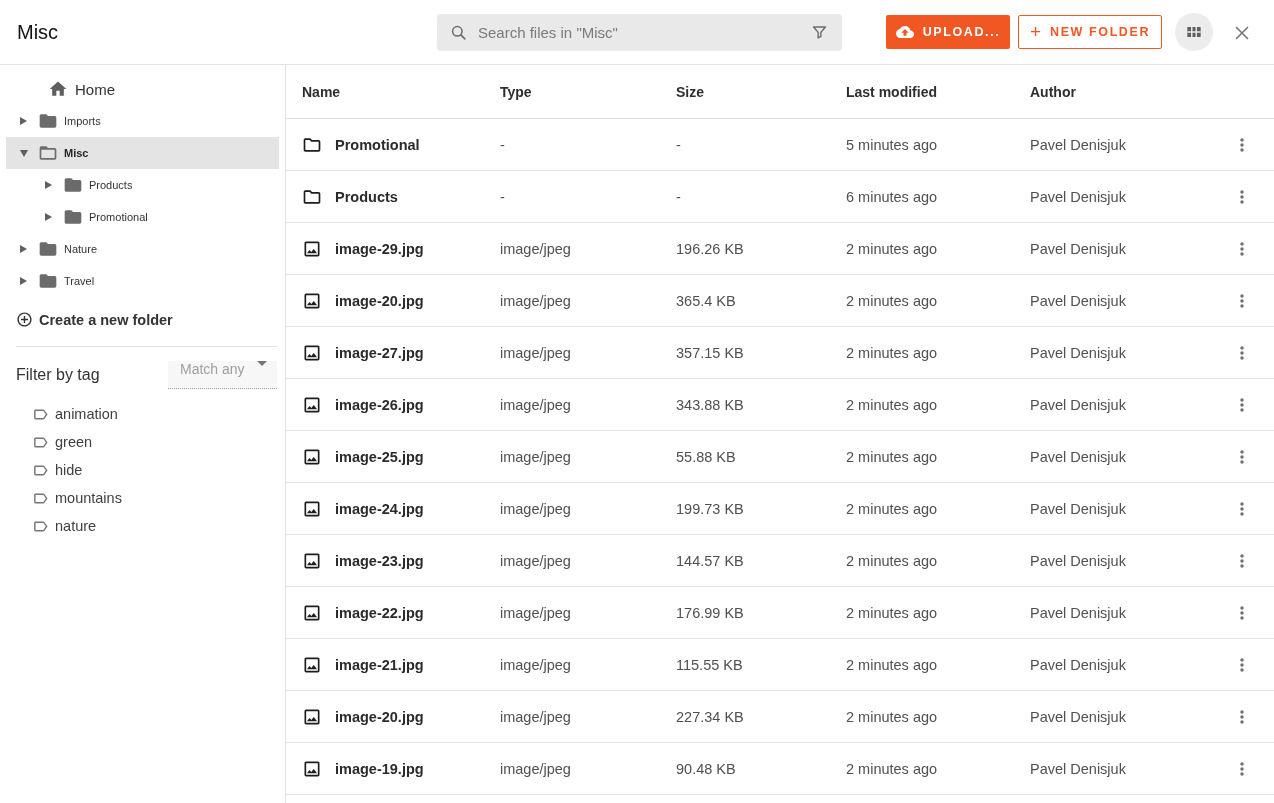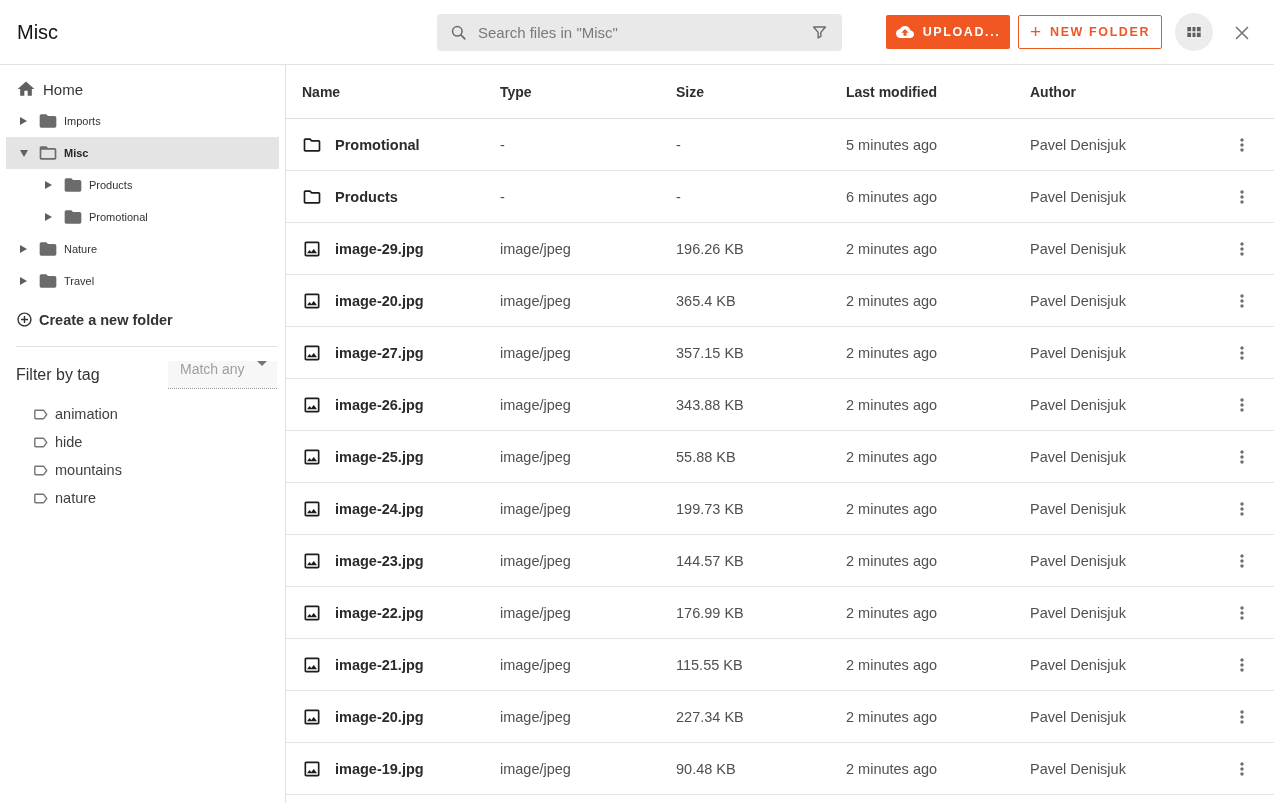--- a/index.html
+++ b/index.html
@@ -34,21 +34,21 @@
     justify-content:center; cursor:pointer; }
   .close-btn { position:absolute; left:1230px; top:21px; width:24px; height:24px;
     display:flex; align-items:center; justify-content:center; cursor:pointer; }
 
   
   .sidebar { position:absolute; left:0; top:65px; width:285px; bottom:0;
     background:#fff; }
   .vdivider { position:absolute; left:285px; top:65px; bottom:0; width:1px;
     background:#e0e0e0; }
   .home-row { margin-top:12px; height:24px; display:flex; align-items:center;
-    padding-left:16px; gap:7px; cursor:pointer; }
+    padding-left:16px; gap:7px; cursor:pointer;margin-left:32px; }
   .home-row .hlabel { font-size:15px; color:#333; }
   .tree { margin-top:4px; }
   .tree-row { height:32px; display:flex; align-items:center; cursor:pointer; }
   .tree-row.lvl1 { padding-left:20px; }
   .tree-row.lvl2 { padding-left:45px; }
   .tree-row.selected { background:#e4e4e4; margin:0 6px; }
   .tree-row.selected.lvl1 { padding-left:14px; }
   .tree-row .tw { flex:0 0 8px; }
   .tw { width:0; height:0; border-style:solid; }
   .tw.collapsed { border-width:4.5px 0 4.5px 7px;
@@ -240,20 +240,28 @@
               </svg>
             </span>
             <span class="tglabel">animation</span>
           </div>
           <div class="tag-row">
             <span style="display:flex">
               <svg viewBox="0 0 24 24" width="17" height="17" fill="#757575">
                 <path d="M17.63 5.84C17.27 5.33 16.67 5 16 5L5 5.01C3.9 5.01 3 5.9 3 7v10c0 1.1.9 1.99 2 1.99L16 19c.67 0 1.27-.33 1.63-.84L22 12l-4.37-6.16zM16 17H5V7h11l3.55 5L16 17z"></path>
               </svg>
             </span>
+            <span class="tglabel">green</span>
+          </div>
+          <div class="tag-row">
+            <span style="display:flex">
+              <svg viewBox="0 0 24 24" width="17" height="17" fill="#757575">
+                <path d="M17.63 5.84C17.27 5.33 16.67 5 16 5L5 5.01C3.9 5.01 3 5.9 3 7v10c0 1.1.9 1.99 2 1.99L16 19c.67 0 1.27-.33 1.63-.84L22 12l-4.37-6.16zM16 17H5V7h11l3.55 5L16 17z"></path>
+              </svg>
+            </span>
             <span class="tglabel">hide</span>
           </div>
           <div class="tag-row">
             <span style="display:flex">
               <svg viewBox="0 0 24 24" width="17" height="17" fill="#757575">
                 <path d="M17.63 5.84C17.27 5.33 16.67 5 16 5L5 5.01C3.9 5.01 3 5.9 3 7v10c0 1.1.9 1.99 2 1.99L16 19c.67 0 1.27-.33 1.63-.84L22 12l-4.37-6.16zM16 17H5V7h11l3.55 5L16 17z"></path>
               </svg>
             </span>
             <span class="tglabel">mountains</span>
           </div>

